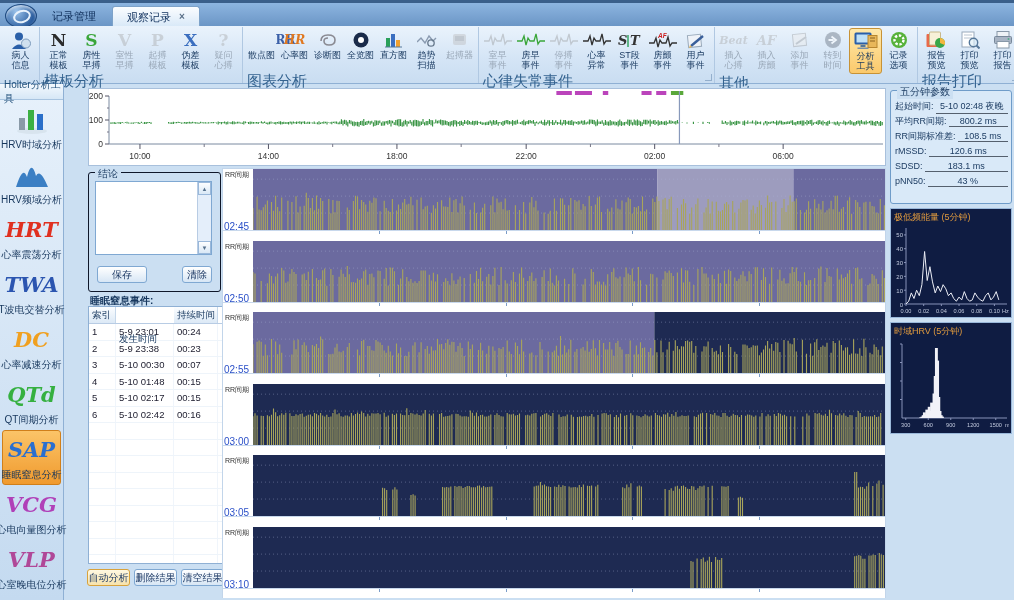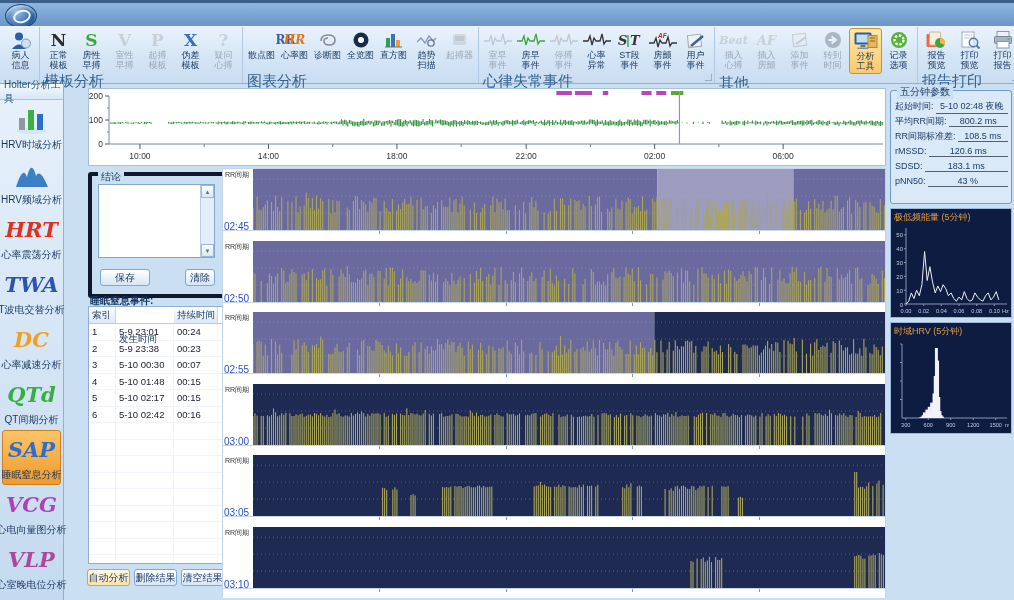--- a/index.html
+++ b/index.html
@@ -35,21 +35,21 @@
   .sb-title{height:15px;font-size:10px;color:#1f4e79;background:linear-gradient(#f4f9fe,#d6e7f6);
     border-bottom:1px solid #a8c4e0;display:flex;align-items:center;padding-left:4px}
   .sb-item{height:55px;display:flex;flex-direction:column;align-items:center;justify-content:center;gap:1px;margin:0 2px;border-radius:3px;box-sizing:border-box;cursor:default}
   .sb-ic{height:34px;display:flex;align-items:center;justify-content:center;
     font-family:"DejaVu Serif","Liberation Serif",serif;font-style:italic;font-weight:bold;font-size:21px;line-height:30px}
   .sb-lb{font-size:10px;color:#16365c;white-space:nowrap}
   .sb-item.selected{background:linear-gradient(#fbc468,#f09a2e);border:1px solid #d07f1a}
   
   .trend{position:absolute;left:88px;top:88px;width:798px;height:78px;background:#fff;border:1px solid #a8c0dc;box-sizing:border-box}
   
-  .groupbox{position:absolute;border:4px solid #0f172a;border-radius:3px}
+  .groupbox{position:absolute;border:1px solid #0f172a;border-radius:3px}
   .legend{position:absolute;top:-6px;left:6px;background:#cbdff2;padding:0 3px;font-size:10px;color:#17375e}
   .concl-text{position:absolute;left:6px;top:8px;width:117px;height:74px;background:#fff;border:1px solid #7fa8d2;box-sizing:border-box}
   .vscroll{position:absolute;right:0;top:0;width:14px;height:100%;background:#e4eefa;border-left:1px solid #b8cce4;box-sizing:border-box}
   .varrow{position:absolute;left:0;width:13px;height:13px;background:linear-gradient(#fdfeff,#d9e8f6);border:1px solid #9ab8da;box-sizing:border-box;
     font-size:6px;color:#55708c;display:flex;align-items:center;justify-content:center}
   .btn{background:linear-gradient(#ffffff,#d7e6f5);border:1px solid #7fa8d2;border-radius:3px;font-size:10px;color:#1f3b66;
     display:flex;align-items:center;justify-content:center;box-sizing:border-box;cursor:default}
   .apnea-title{position:absolute;left:90px;top:294px;font-size:10px;font-weight:bold;color:#17375e}
   .apnea-table{position:absolute;left:88px;top:306px;width:150px;height:258px;background:#fff;border:1px solid #8fb0d4;box-sizing:border-box;overflow:hidden;font-size:9.5px}
   .ap-hrow{display:flex;height:16px;border-bottom:1px solid #b8cce4}
@@ -73,20 +73,27 @@
   .pm-lb{white-space:nowrap}
   .pm-val{flex:1;text-align:center;border-bottom:1px solid #55606e;margin-left:2px;white-space:nowrap}
   .chartbox{position:absolute;left:890px;width:122px;border:1px solid #9ab8da;background:#0f1c42;box-sizing:border-box}
   .cb-title{font-size:9px;color:#e09a3e;padding:2px 3px 0 3px;white-space:nowrap}
 </style>
 </head>
 <body>
 
 <div class="titlebar">
   <div class="orb"></div>
+  <div class="tabs">
+    <div class="tab">记录管理</div>
+    <div class="tab active">
+      <span>观察记录</span>
+      <span class="close">×</span>
+    </div>
+  </div>
 </div>
 
 <div class="ribbon" id="ribbon">
     <div class="rb-group">
       <div class="rb-buttons">
         <div class="rb-btn">
           <div class="ic">
             <svg width="22" height="20">
               <circle cx="9" cy="6.5" r="4" fill="#2a5fa8"></circle>
               <path d="M2 19 q7 -9 14 0 z" fill="#2a5fa8"></path>

